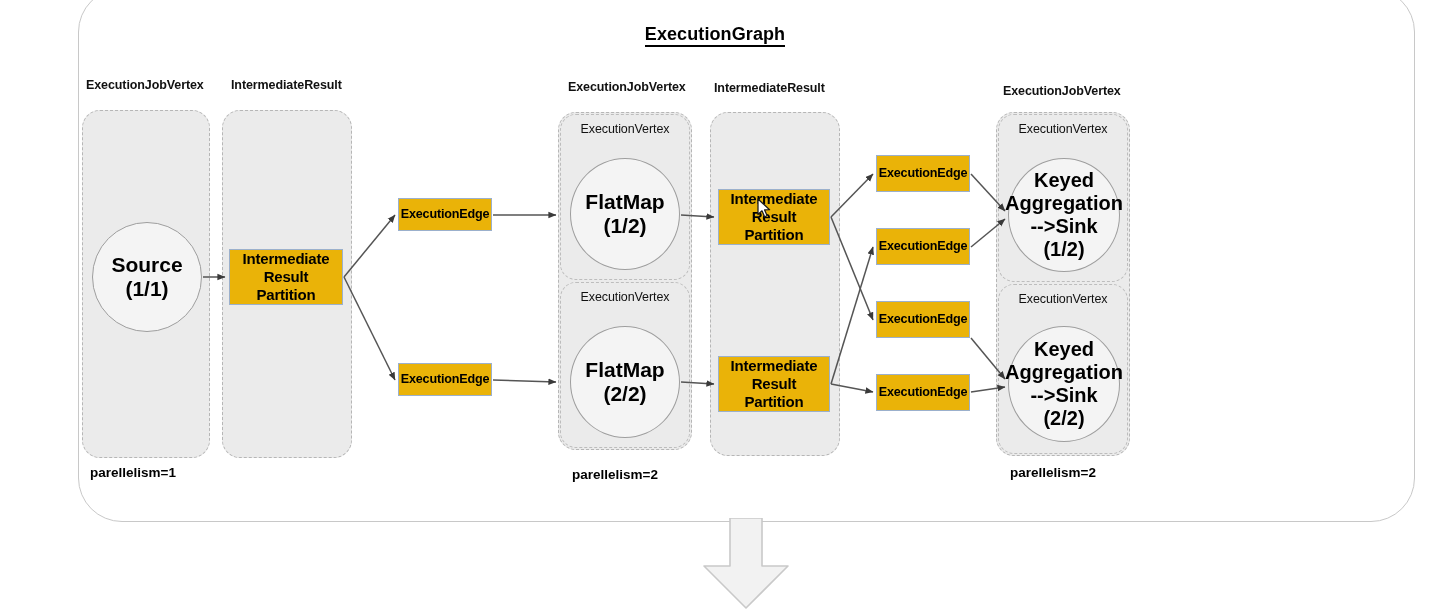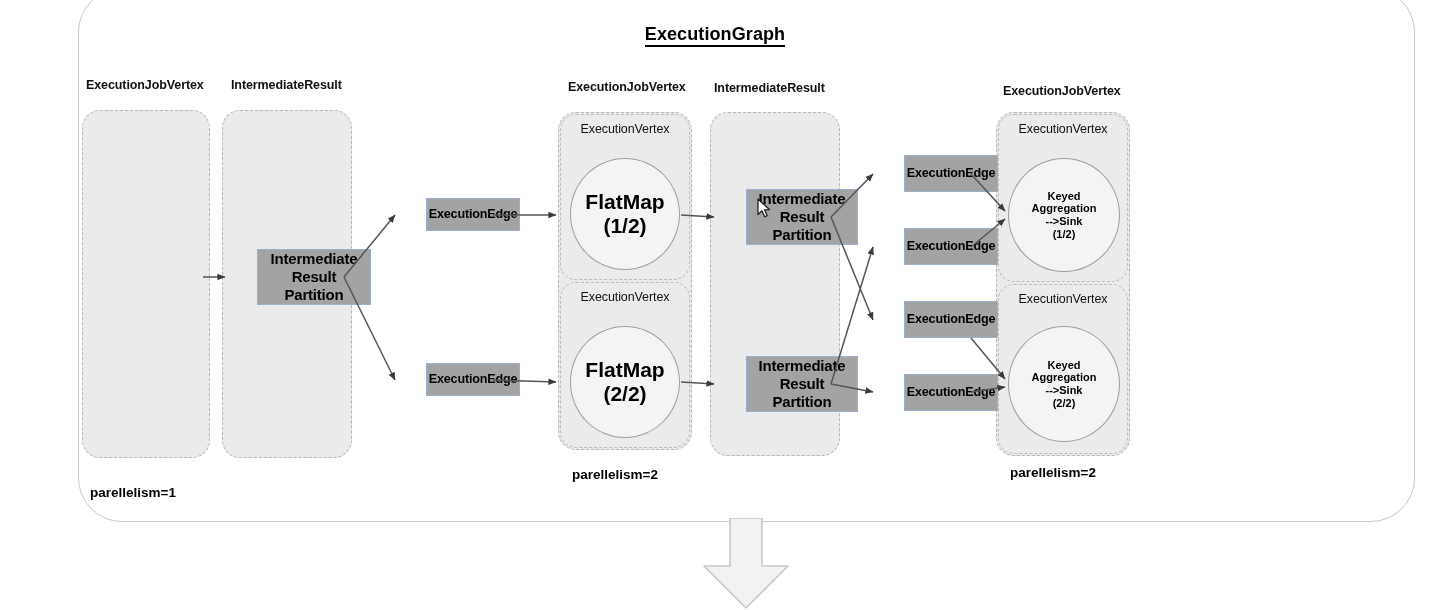--- a/index.html
+++ b/index.html
@@ -101,37 +101,36 @@
     text-align: center;
     box-sizing: border-box;
     color: #000000;
     font-weight: bold;
   }
   .op-circle .op-text {
     line-height: 1.16;
     white-space: pre-line;
   }
   .op-circle.big-label .op-text { font-size: 21px; }
-  .op-circle.small-label .op-text { font-size: 11px; }
+  .op-circle.small-label .op-text { font-size: 20px; }
 
   
   .blue-box {
     position: absolute;
-    background: #a3a3a3;
+    background: #eab308;
     border: 1.1px solid #9bb0cc;
     box-sizing: border-box;
     display: flex;
     align-items: center;
     justify-content: center;
     text-align: center;
     color: #000000;
     font-weight: bold;
     font-size: 12.5px;
     line-height: 1.22;
-    margin-left: 28px;
   }
   .blue-box .bb-text { white-space: pre-line; letter-spacing: -0.2px; }
   .blue-box.partition { font-size: 15px; }
   .blue-box.edge { font-size: 12.6px; }
 
   
   .parallelism {
     position: absolute;
     font-size: 13.5px;
     font-weight: bold;
@@ -197,20 +196,24 @@
     <div class="vertex-title">ExecutionVertex</div>
   </div>
 
   <div class="vertex-box" style="left:998px; top:114px; width:130px; height:168px;">
     <div class="vertex-title">ExecutionVertex</div>
   </div>
   <div class="vertex-box" style="left:998px; top:284px; width:130px; height:170px;">
     <div class="vertex-title">ExecutionVertex</div>
   </div>
 
+  <div class="op-circle big-label" style="left:92px; top:222px; width:110px; height:110px;">
+    <div class="op-text">Source
+(1/1)</div>
+  </div>
 
   <div class="op-circle big-label" style="left:570px; top:158px; width:110px; height:112px;">
     <div class="op-text">FlatMap
 (1/2)</div>
   </div>
 
   <div class="op-circle big-label" style="left:570px; top:326px; width:110px; height:112px;">
     <div class="op-text">FlatMap
 (2/2)</div>
   </div>
@@ -260,21 +263,21 @@
   <div class="blue-box edge" style="left:876px; top:228px; width:94px; height:37px;">
     <div class="bb-text">ExecutionEdge</div>
   </div>
   <div class="blue-box edge" style="left:876px; top:301px; width:94px; height:37px;">
     <div class="bb-text">ExecutionEdge</div>
   </div>
   <div class="blue-box edge" style="left:876px; top:374px; width:94px; height:37px;">
     <div class="bb-text">ExecutionEdge</div>
   </div>
 
-  <div class="parallelism" style="left:90px;  top:465px;margin-top:20px;">parellelism=1</div>
+  <div class="parallelism" style="left:90px;  top:465px;">parellelism=1</div>
   <div class="parallelism" style="left:572px; top:467px;">parellelism=2</div>
   <div class="parallelism" style="left:1010px;top:465px;">parellelism=2</div>
 
   <svg id="wires" viewBox="0 0 1430 610">
     <defs>
       <marker id="ah" markerWidth="9" markerHeight="9" refX="7.6" refY="3.6" orient="auto" markerUnits="userSpaceOnUse">
         <path d="M0,0.3 L8,3.6 L0,6.9 z" fill="#3a3a3a"></path>
       </marker>
     </defs>
     <g stroke="#555555" stroke-width="1.5" fill="none" marker-end="url(#ah)">

